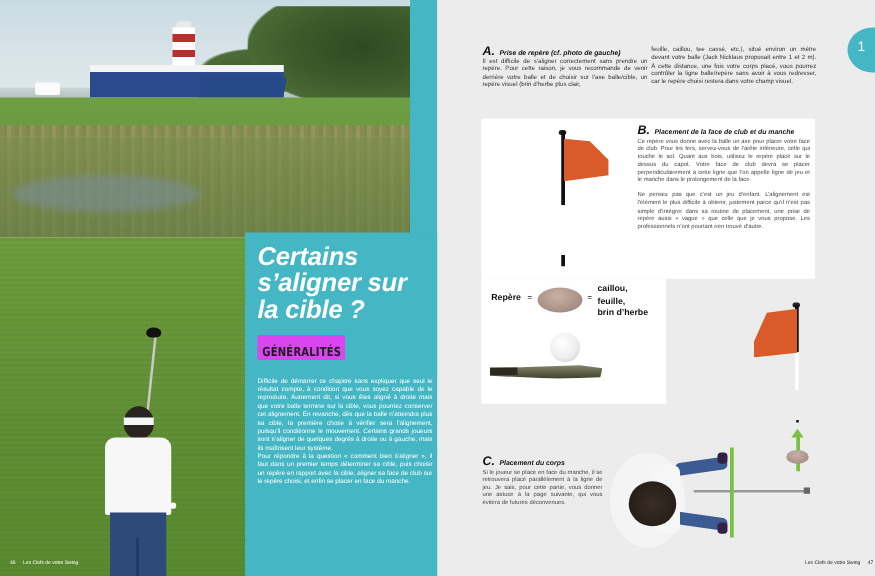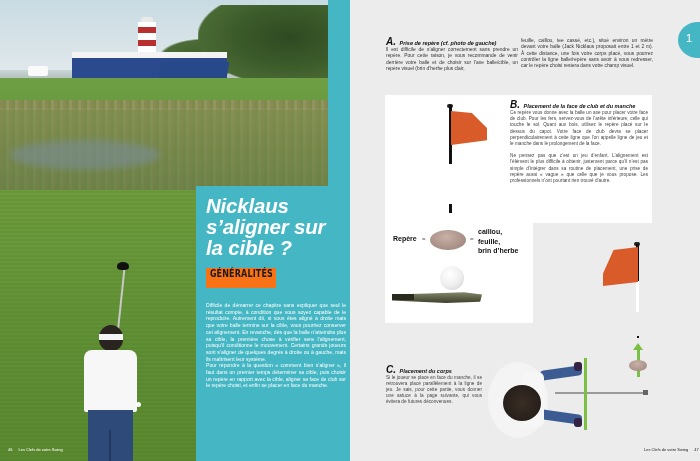--- a/index.html
+++ b/index.html
@@ -40,22 +40,22 @@
   .visor { position:absolute; left:99px; top:334px; width:24px; height:6px; background:#f5f5f5; }
   .shirt { position:absolute; left:84px; top:350px; width:53px; height:62px; background:#f7f7f7; border-radius:8px 8px 2px 2px; }
   .pants { position:absolute; left:88px; top:410px; width:45px; height:51px; background:#2d4a78; }
   .pants-gap { position:absolute; left:109px; top:430px; width:2px; height:31px; background:#22385d; }
   .ball-l { position:absolute; left:136px; top:402px; width:5px; height:5px; background:#fff; border-radius:50%; }
 
   .teal-strip { position:absolute; left:328px; top:0; width:22px; height:461px; background:#45b6c3; }
   .teal-box { position:absolute; left:196px; top:186px; width:154px; height:275px; background:#45b6c3; }
   .title { position:absolute; left:206px; top:195px; width:140px; color:#fff; font-weight:bold; font-style:italic;
     font-size:20.5px; line-height:21px; letter-spacing:-0.2px; }
-  .section-tag { position:absolute; left:206px; top:268px; width:70px; height:20px; background:#f97316;
-    display:flex; align-items:flex-start; justify-content:center; }
+  .section-tag { position:absolute; left:206px; top:268px; width:70px; height:20px; background:#d946ef;
+    display:flex; align-items:flex-end; justify-content:center; }
   .section-tag span { font-family:"DejaVu Sans", sans-serif; font-weight:bold; font-size:10px; color:#1a1a1a; transform:scaleX(0.8); letter-spacing:0.2px; }
   .intro { position:absolute; left:206px; top:302px; width:140px; color:#fff; font-size:5.1px; line-height:6.7px; text-align:justify; }
   .intro p { margin:0; }
 
   .folio-left { position:absolute; left:8px; top:447px; font-size:4px; color:#fff; display:flex; gap:6px; }
 
   
   .right-page { position:absolute; left:350px; top:0; width:350px; height:461px; background:#ececec; }
   .page-badge { position:absolute; left:678px; top:22px; width:40px; height:36px; background:#45b6c3; border-radius:50%; }
   .page-badge span { position:absolute; left:8px; top:10px; color:#fff; font-size:11px; }
@@ -138,21 +138,21 @@
   <div class="head"></div>
   <div class="visor"></div>
   <div class="shirt"></div>
   <div class="pants"></div>
   <div class="pants-gap"></div>
   <div class="ball-l"></div>
 
   <div class="teal-strip"></div>
   <div class="teal-box"></div>
 
-  <h1 class="title">Nicklaus s’aligner sur la cible ?</h1>
+  <h1 class="title">Certains s’aligner sur la cible ?</h1>
   <div class="section-tag">
     <span>GÉNÉRALITÉS</span>
   </div>
   <div class="intro">
     <p>Difficile de démarrer ce chapitre sans expliquer que seul le résultat compte, à condition que vous soyez capable de le reproduire. Autrement dit, si vous êtes aligné à droite mais que votre balle termine sur la cible, vous pourriez conserver cet alignement. En revanche, dès que la balle n’atteindra plus sa cible, la première chose à vérifier sera l’alignement, puisqu’il conditionne le mouvement. Certains grands joueurs sont s’aligner de quelques degrés à droite ou à gauche, mais ils maîtrisent leur système.</p>
     <p>Pour répondre à la question « comment bien s’aligner », il faut dans un premier temps déterminer sa cible, puis choisir un repère en rapport avec la cible, aligner sa face de club sur le repère choisi, et enfin se placer en face du manche.</p>
   </div>
 
   <div class="folio-left">
     <span>46</span>

